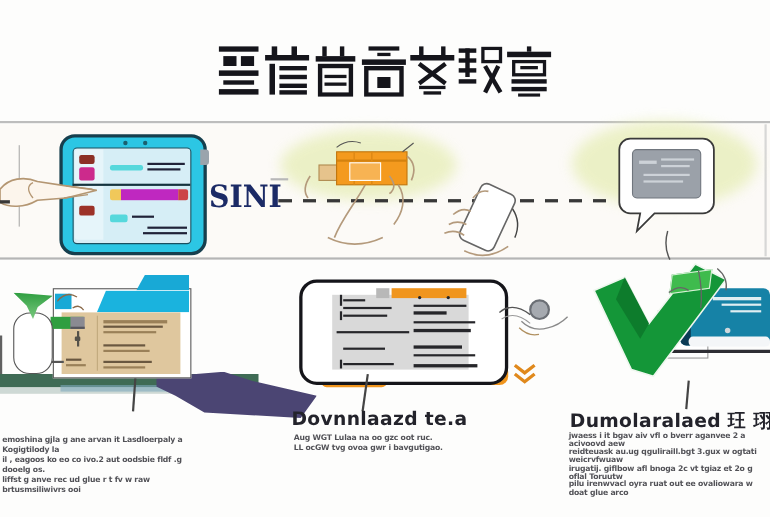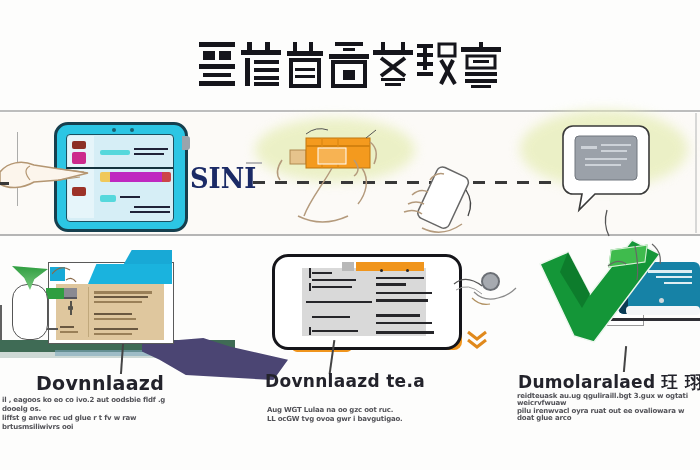--- a/index.html
+++ b/index.html
@@ -92,21 +92,21 @@
   .ptr1{left:121px;top:344px;height:30px;transform:rotate(4deg);}
   .ptr2{left:331px;top:340px;height:34px;transform:rotate(8deg);}
   .ptr3{left:624px;top:346px;height:26px;transform:rotate(5deg);}
 
   .hstep{font-weight:bold;color:#23232b;letter-spacing:.3px;white-space:nowrap;}
   .h1s{left:36px;top:372px;font-size:19px;}
   .h2s{left:265px;top:371px;font-size:17px;}
   .h3s{left:518px;top:371px;font-size:17px;}
   .para{font-weight:600;font-size:7px;color:#3a3a40;letter-spacing:-.2px;opacity:.88;}
   .p1{left:2px;top:396px;width:172px;line-height:9px;}
-  .p2{left:267px;top:394px;width:152px;line-height:8.5px;margin-top:12px;}
+  .p2{left:267px;top:394px;width:152px;line-height:8.5px;}
   .p3{left:517px;top:393px;width:182px;line-height:7.4px;}
   svg{display:block;}
 </style>
 </head>
 <body>
 
 <div class="canvas">
 
   <div class="abs row1-bg"></div>
 
@@ -370,31 +370,33 @@
     <svg width="100" height="70" viewBox="0 0 100 70">
       <g fill="none" stroke="#666" stroke-width="1.2">
         <path d="M35 14 q4 20 2 34"></path>
           <path d="M8 34 q10 -8 18 -2"></path>
           <path d="M52 12 q10 8 8 20"></path>
       </g>
     </svg>
   </div>
   <div class="abs ptr ptr3"></div>
 
-  <div class="abs hstep h1s">Dovnnlaazd</div>
   <div class="abs hstep h2s">Dovnnlaazd te.a</div>
   <div class="abs hstep h3s">Dumolaralaed 玨 珝Weılıla</div>
 
   <div class="abs para p1">
+    <div>emoshina gjla g ane arvan it Lasdloerpaly a Kogigtilody la</div>
     <div>il , eagoos ko eo co ivo.2 aut oodsbie  fldf .g  dooelg os.</div>
     <div>liffst  g anve rec ud glue r t fv w raw    brtusmsiliwivrs ooi</div>
   </div>
   <div class="abs para p2">
     <div>Aug WGT Lulaa na oo gzc oot ruc.</div>
     <div>LL ocGW tvg  ovoa gwr i  bavgutigao.</div>
   </div>
   <div class="abs para p3">
+    <div>jwaess i   it bgav aiv vfl o bverr aganvee 2 a acivoovd aew</div>
     <div>reidteuask au.ug qguliraill.bgt 3.gux w ogtati  weicrvfwuaw</div>
+    <div>irugatij. giflbow  afl bnoga 2c vt tgiaz et 2o g oflal Toruutw</div>
     <div>pilu  irenwvacl oyra ruat out  ee ovaliowara w doat glue arco</div>
 
   </div>
 
 </div>
 
 </body></html>

